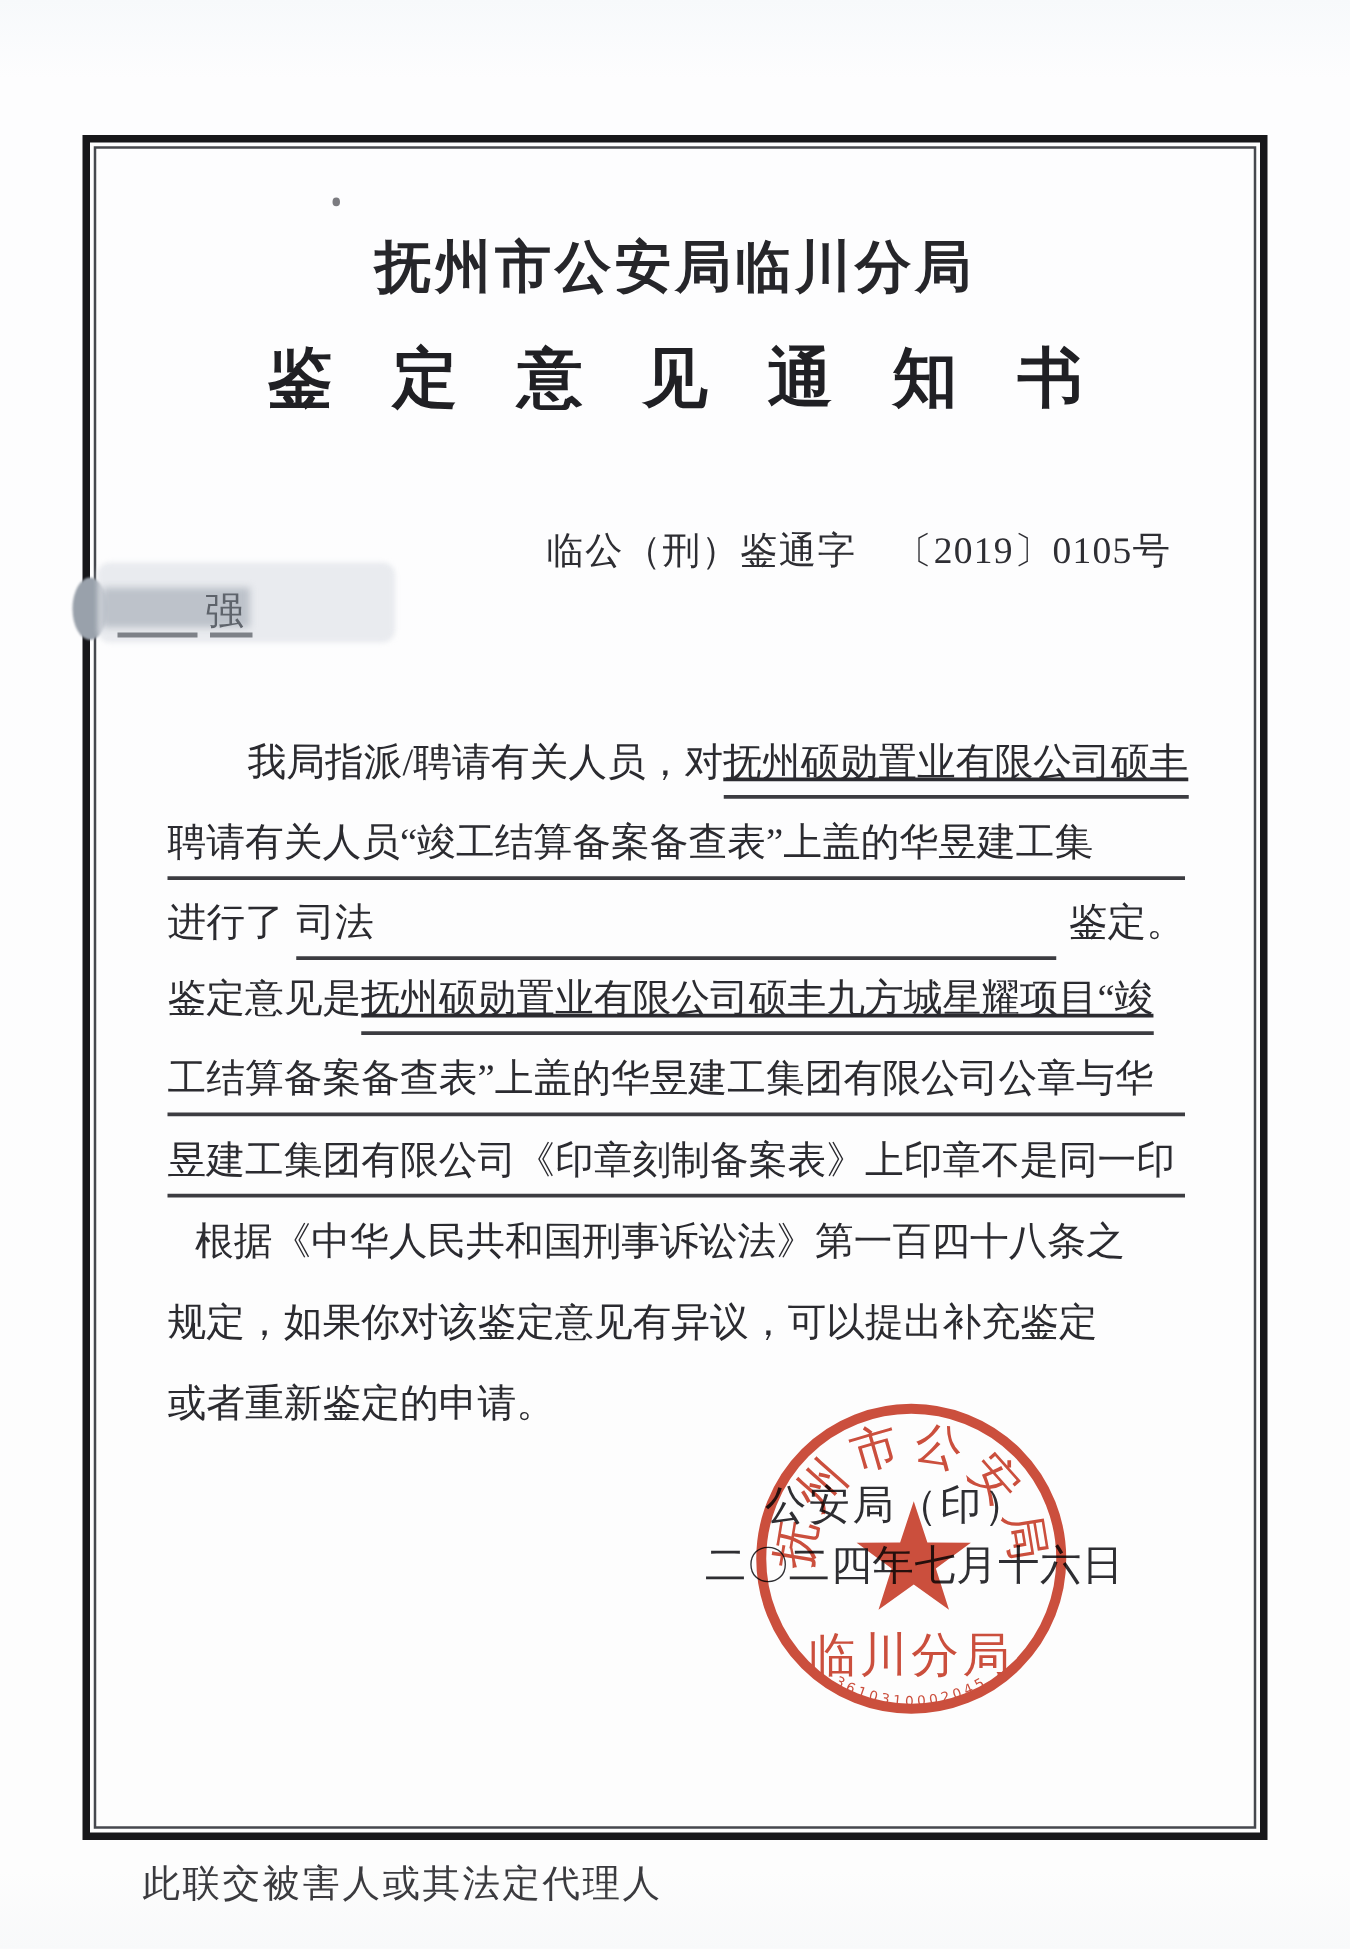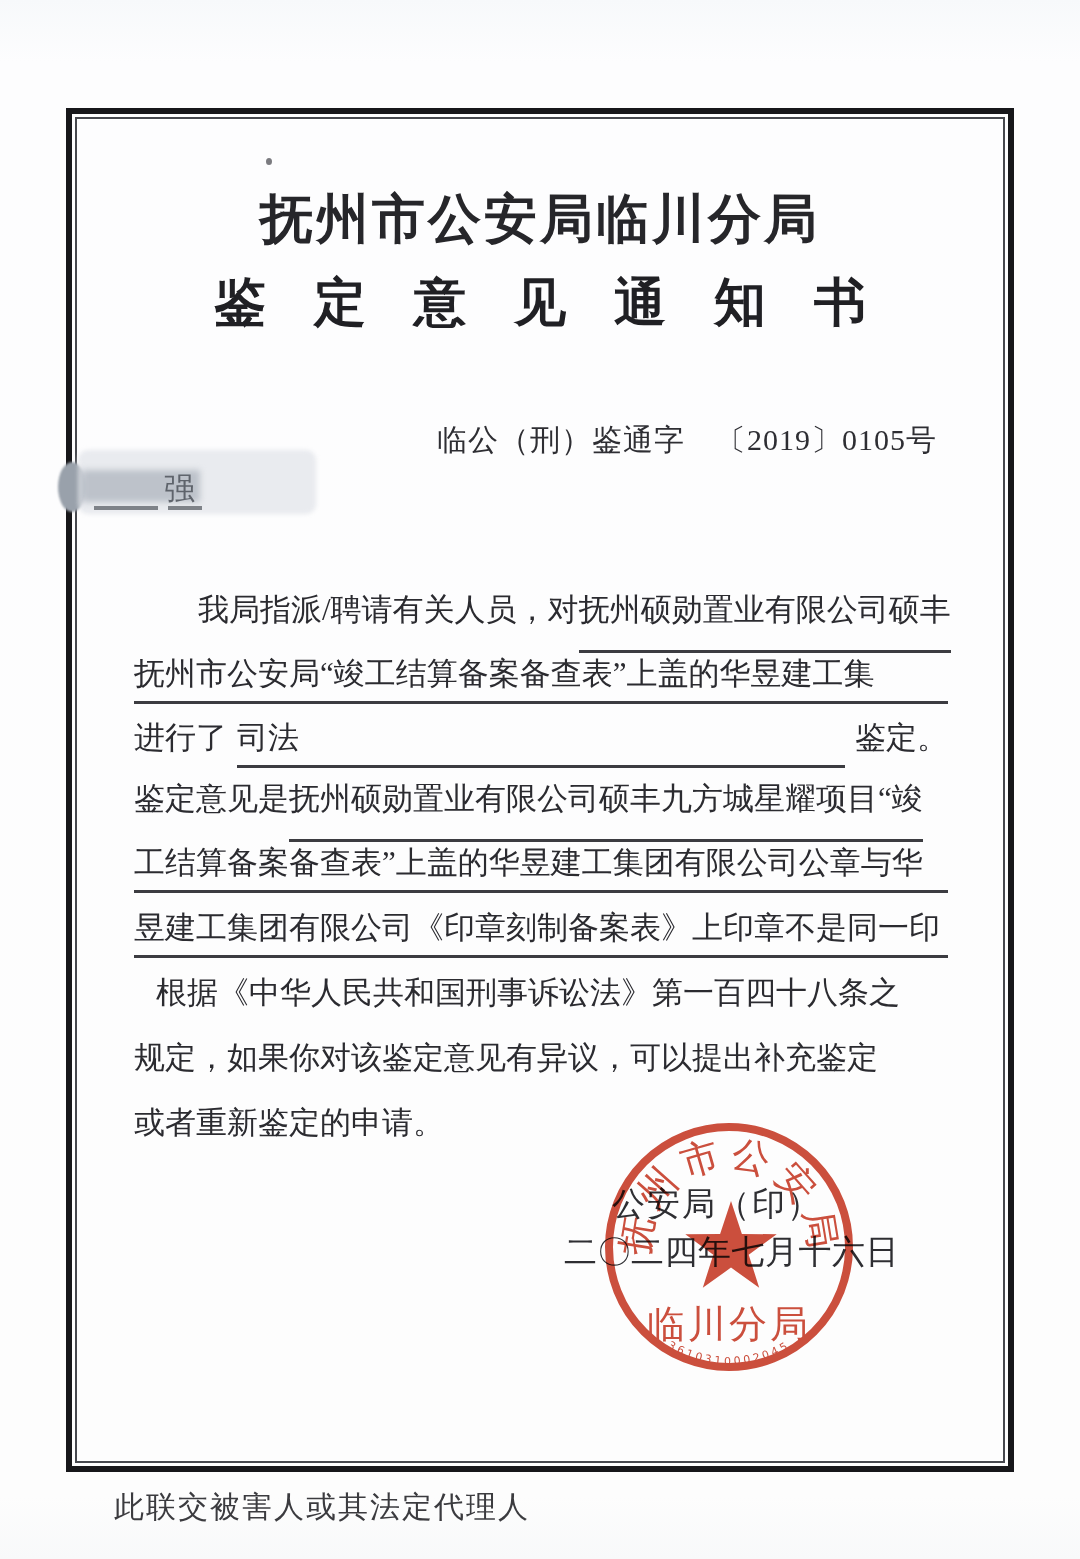--- a/index.html
+++ b/index.html
@@ -15,21 +15,21 @@
   .frame{
     position:absolute;left:66px;top:108px;width:936px;height:1352px;
     border:6px solid #17171a;
   }
   .frame-inner{
     position:absolute;inset:3px;
     border:2px solid #46484e;
   }
   .org-name{
     position:absolute;left:0;top:184px;width:100%;
-    text-align:center;font-size:53px;letter-spacing:3px;
+    text-align:center;font-size:45px;letter-spacing:3px;
     font-weight:600;color:#26262a;white-space:nowrap;
   }
   .doc-title{
     position:absolute;left:0;top:268px;width:100%;
     text-align:center;font-size:52px;letter-spacing:48px;text-indent:48px;
     font-weight:600;color:#202024;white-space:nowrap;
   }
   .doc-number{
     position:absolute;top:420px;right:143px;
     font-size:30px;color:#2e2e33;white-space:nowrap;letter-spacing:1px;
@@ -52,21 +52,21 @@
     font-size:31px;color:#575c64;filter:blur(0.6px);opacity:.92;
   }
   .name-line{position:absolute;top:506px;height:4px;background:#7e8288;}
   .name-line.a{left:94px;width:64px;}
   .name-line.b{left:168px;width:34px;}
   
   .bodyline{
     position:absolute;left:134px;width:814px;
     font-size:31px;line-height:44px;white-space:nowrap;color:#2b2b30;
   }
-  .u{border-bottom:3px solid #3c3c41;padding-bottom:23px;}
+  .u{border-bottom:3px solid #3c3c41;padding-bottom:9px;text-decoration:underline;}
   .full-u{border-bottom:3px solid #3c3c41;padding-bottom:5px;display:block;}
   .l1{top:588px;text-indent:64px;}
   .l2{top:652px;}
   .l3{top:716px;display:flex;align-items:flex-start;}
   .l3 .blank{flex:1;margin:0 10px;text-align:left;border-bottom:3px solid #3c3c41;padding-bottom:5px;}
   .l4{top:777px;}
   .l5{top:841px;}
   .l6{top:906px;}
   .l7{top:971px;text-indent:22px;}
   .l8{top:1036px;}
@@ -113,21 +113,21 @@
     <div class="redact-wash"></div>
     <div class="redact-core"></div>
     <span class="partial-char">强</span>
     <div class="name-line a"></div>
     <div class="name-line b"></div>
   </div>
 
   <div class="bodyline l1"><span>我局指派/聘请有关人员，对</span><span class="u">抚州硕勋置业有限公司硕丰</span></div>
 
   <div class="bodyline l2">
-      <span class="full-u">抚州市公安局“竣工结算备案备查表”上盖的华昱建工集</span>
+      <span class="full-u">聘请有关人员“竣工结算备案备查表”上盖的华昱建工集</span>
     </div>
 
   <div class="bodyline l3">
     <span>进行了</span>
     <span class="blank">司法</span>
     <span>鉴定。</span>
   </div>
 
   <div class="bodyline l4"><span>鉴定意见是</span><span class="u">抚州硕勋置业有限公司硕丰九方城星耀项目“竣</span></div>
 

